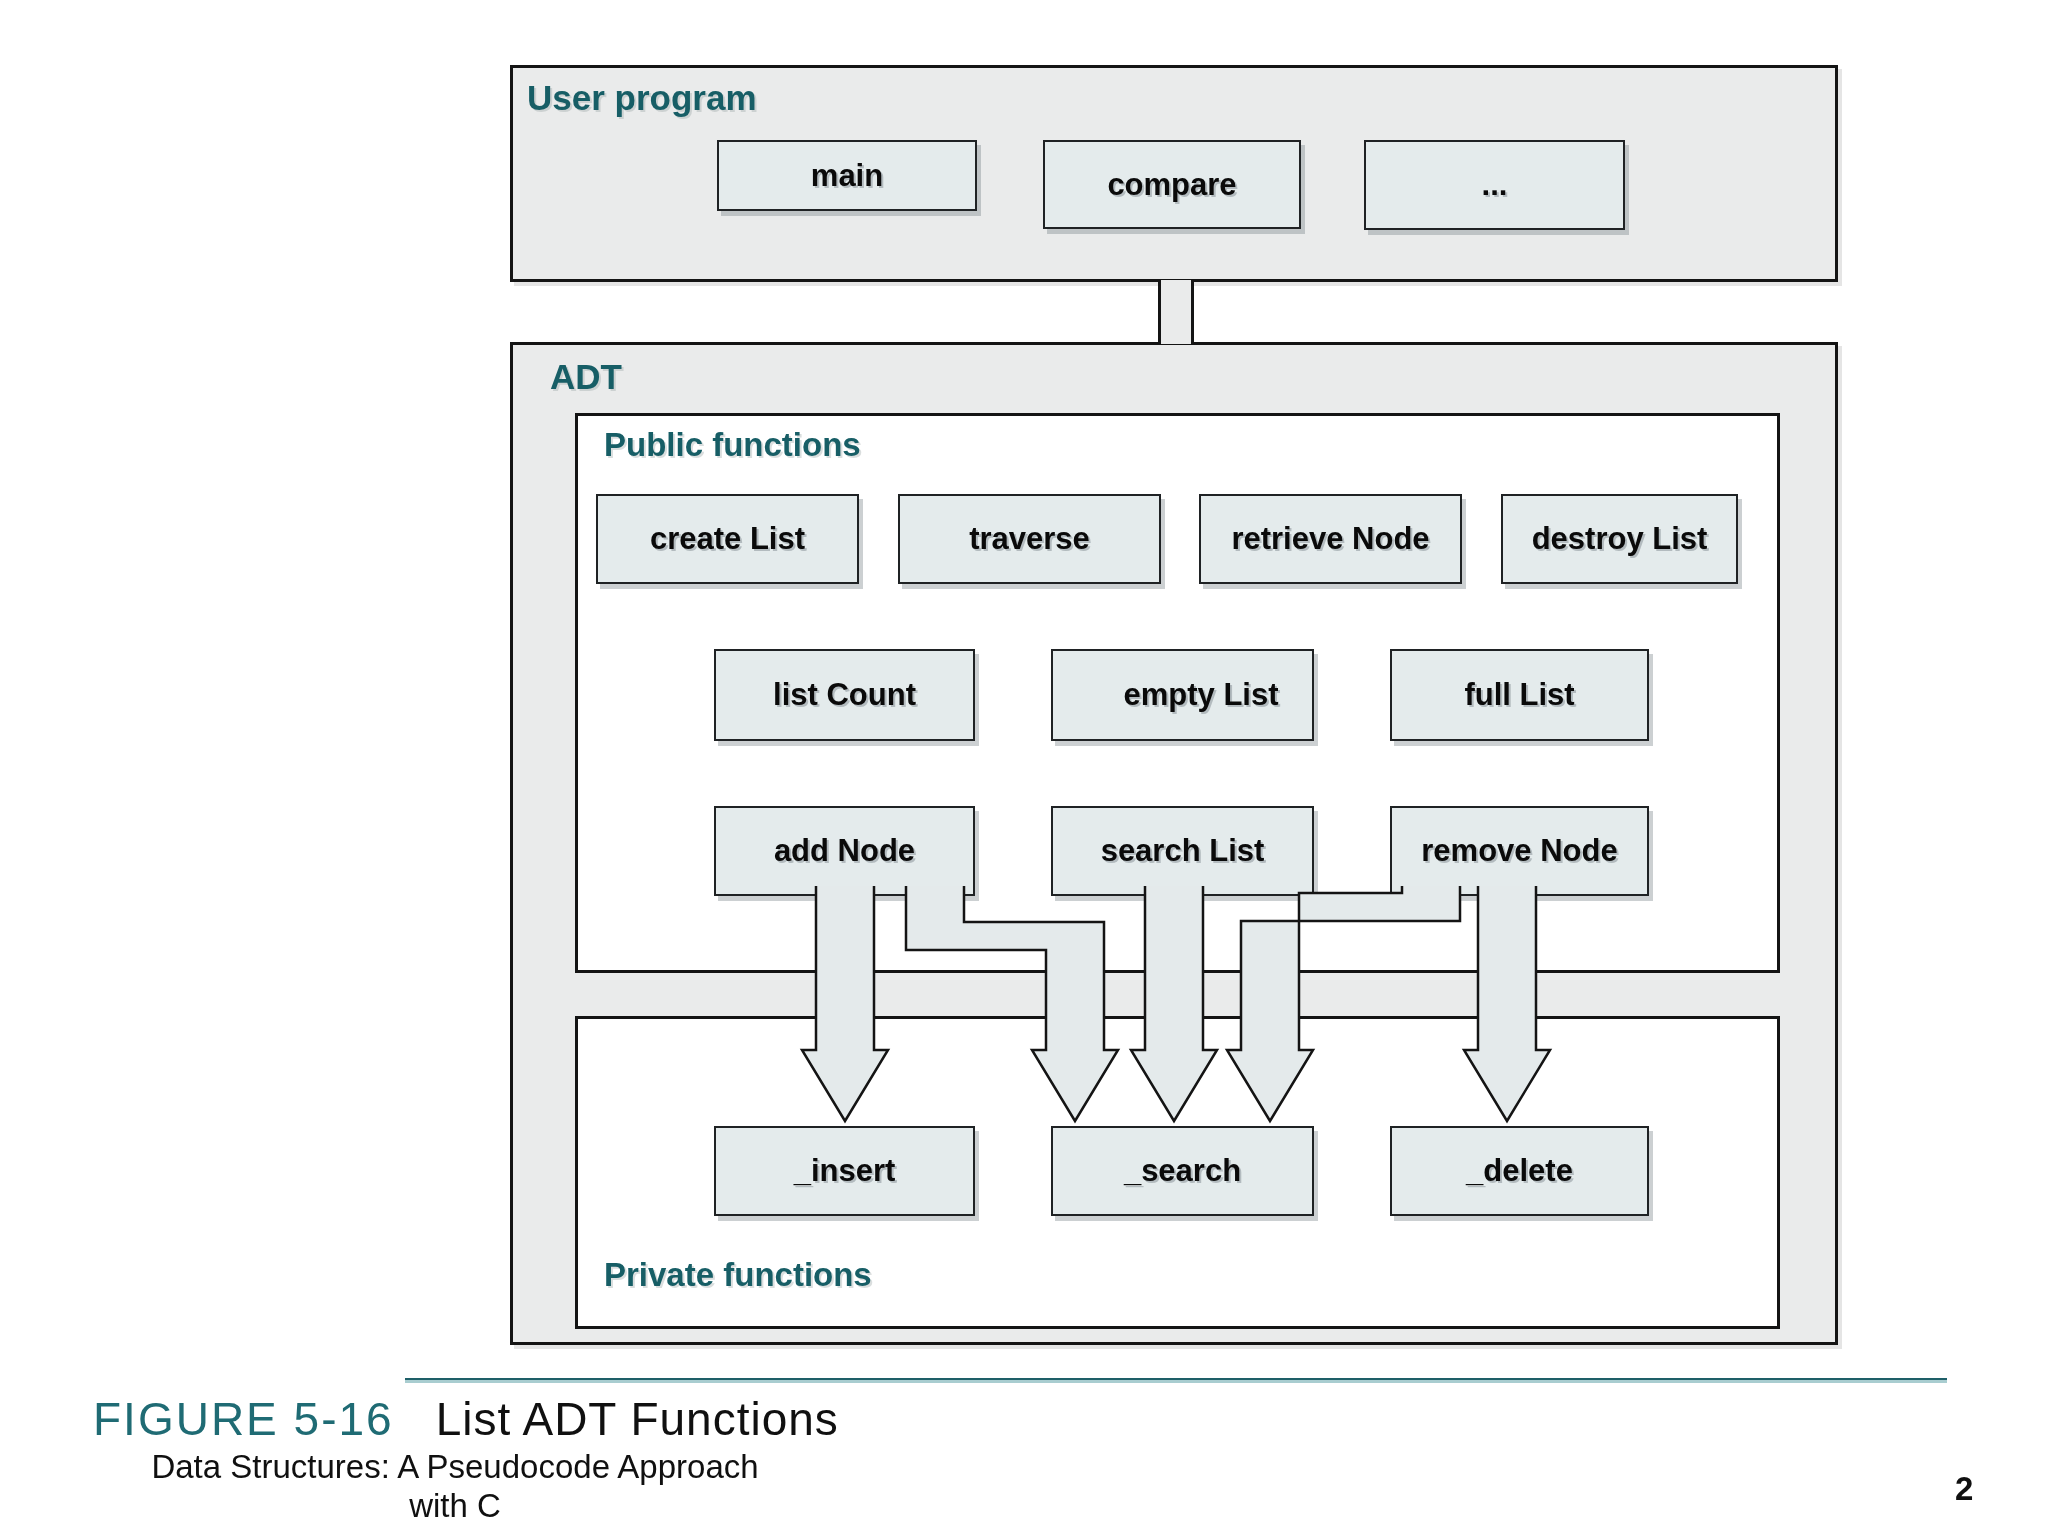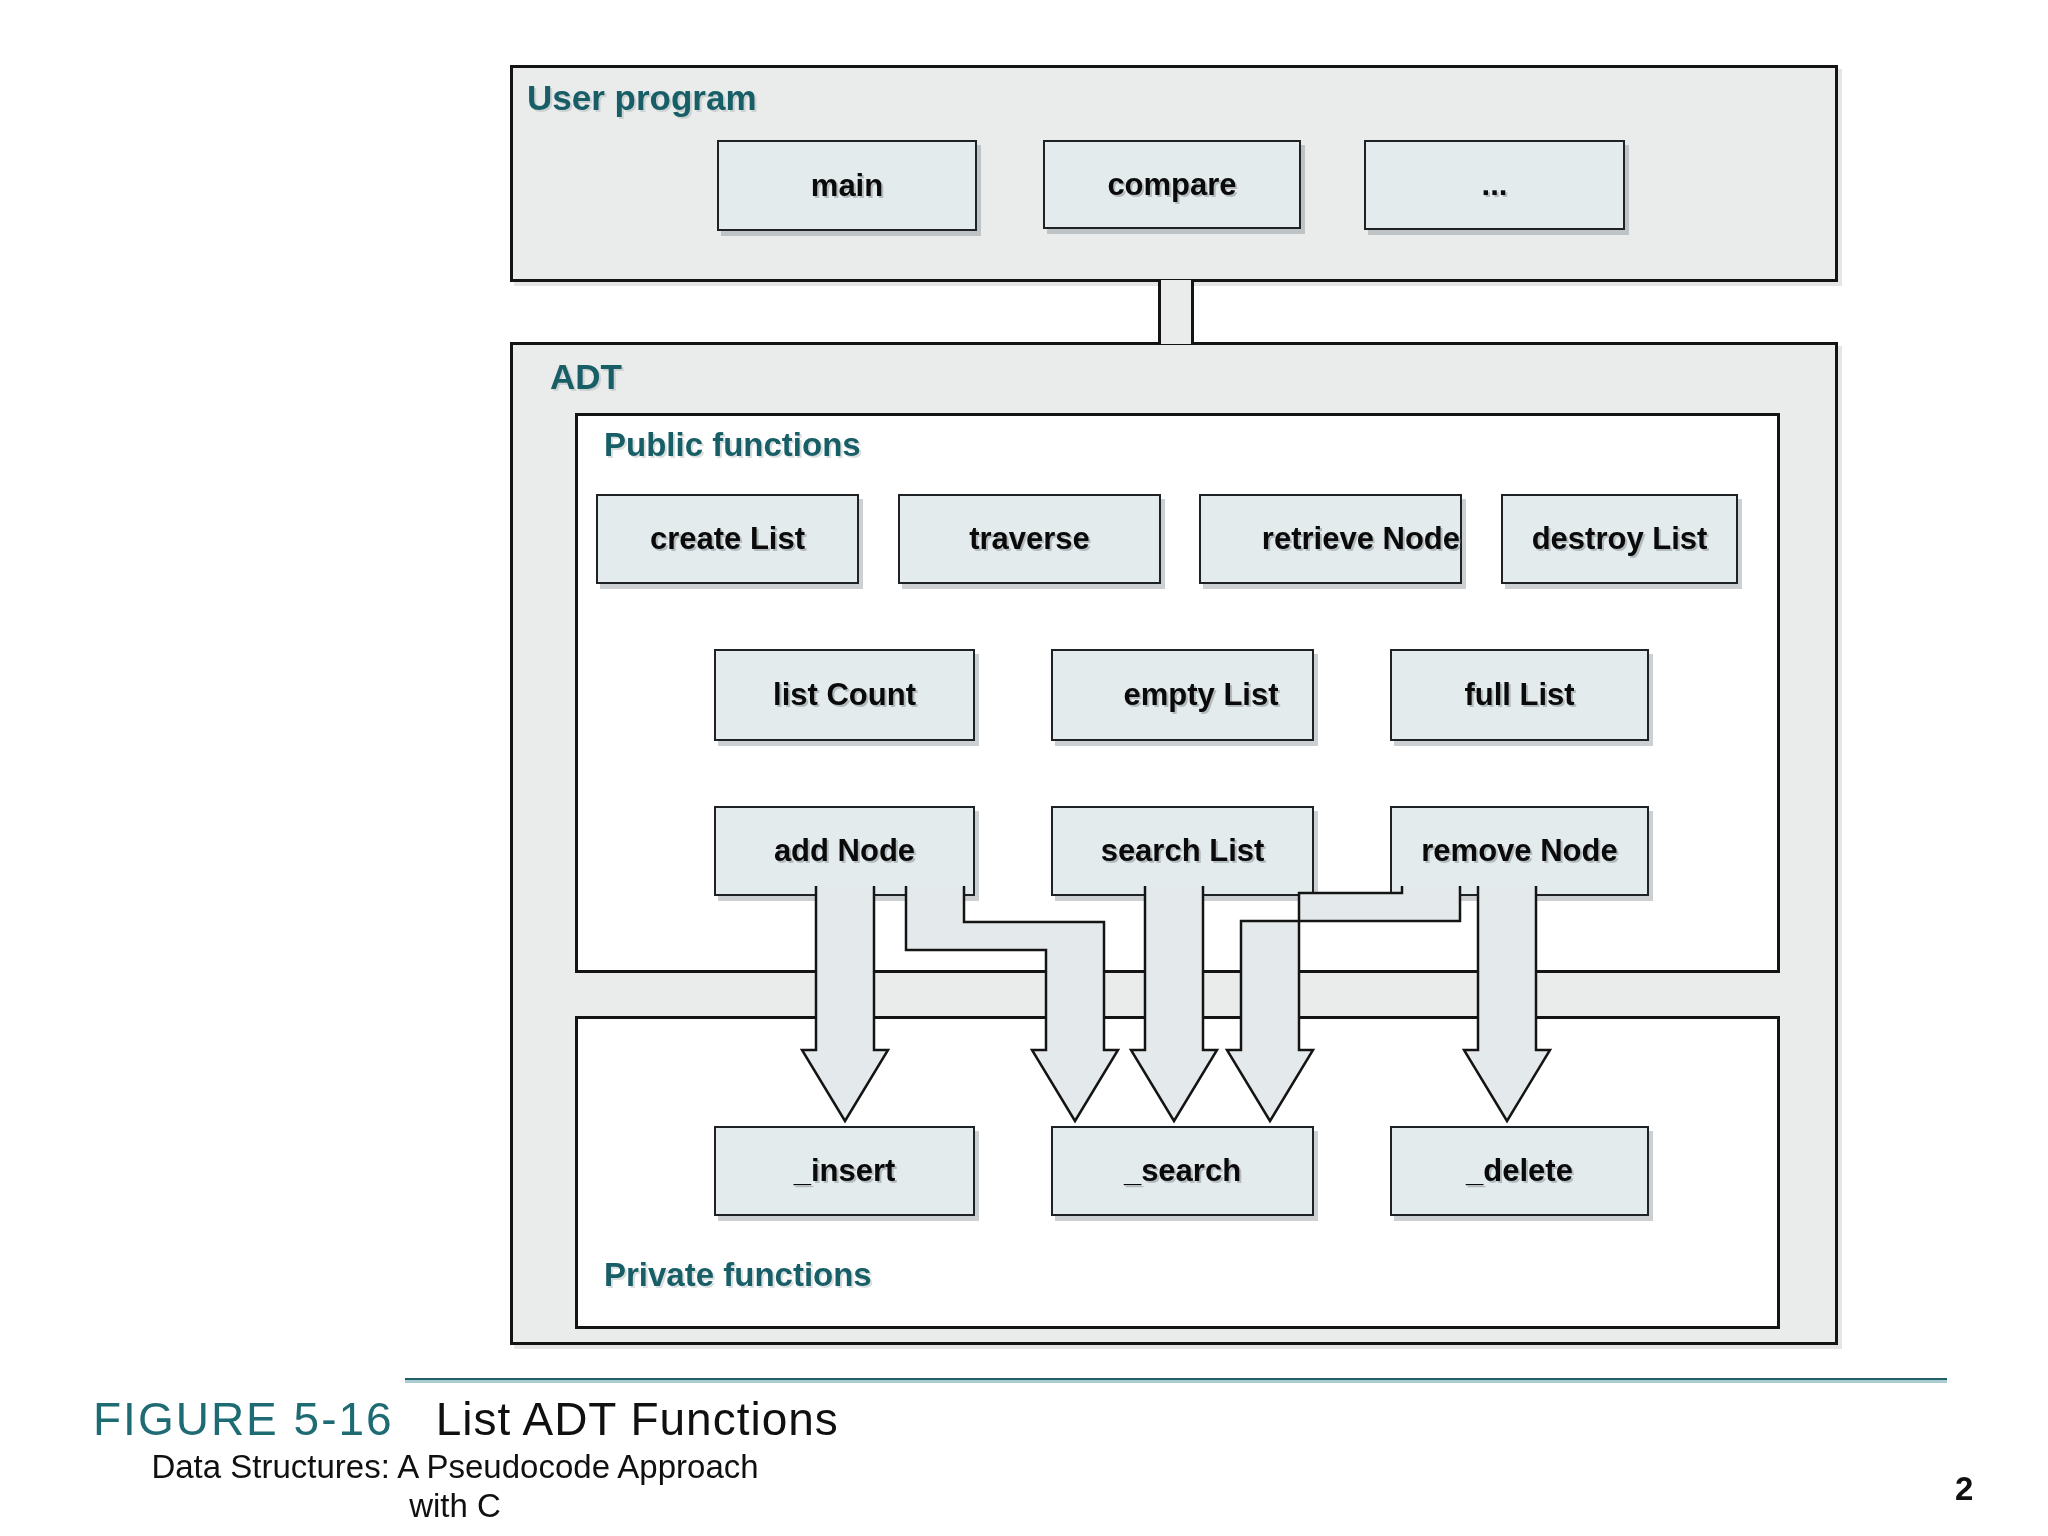--- a/index.html
+++ b/index.html
@@ -103,21 +103,21 @@
     font-size:33px;font-weight:bold;color:#101010;
   }
 </style>
 </head>
 <body>
 
 <div class="canvas">
 
   <div class="big-box" style="left:510px;top:65px;width:1328px;height:217px;">
     <div class="section-title" style="left:14px;top:10px;">User program</div>
-    <div class="fn-box" style="left:204px;top:72px;width:260px;height:91px;">
+    <div class="fn-box" style="left:204px;top:72px;width:260px;height:71px;">
       <span>main</span>
     </div>
     <div class="fn-box" style="left:530px;top:72px;width:258px;height:89px;">
       <span>compare</span>
     </div>
     <div class="fn-box" style="left:851px;top:72px;width:261px;height:90px;">
       <span>...</span>
     </div>
   </div>
 
@@ -128,21 +128,21 @@
 
     <div class="inner-box" style="left:62px;top:68px;width:1205px;height:560px;">
       <div class="section-title" style="left:26px;top:10px;font-size:33px;">Public functions</div>
 
       <div class="fn-box" style="left:18px;top:78px;width:263px;height:90px;">
         <span>create List</span>
       </div>
       <div class="fn-box" style="left:320px;top:78px;width:263px;height:90px;">
         <span>traverse</span>
       </div>
-      <div class="fn-box" style="left:621px;top:78px;width:263px;height:90px;justify-content:flex-end;">
+      <div class="fn-box" style="left:621px;top:78px;width:263px;height:90px;">
         <span>retrieve Node</span>
       </div>
       <div class="fn-box" style="left:923px;top:78px;width:237px;height:90px;">
         <span>destroy List</span>
       </div>
 
       <div class="fn-box" style="left:136px;top:233px;width:261px;height:92px;">
         <span>list Count</span>
       </div>
       <div class="fn-box" style="left:473px;top:233px;width:263px;height:92px;padding-left:37px;">

